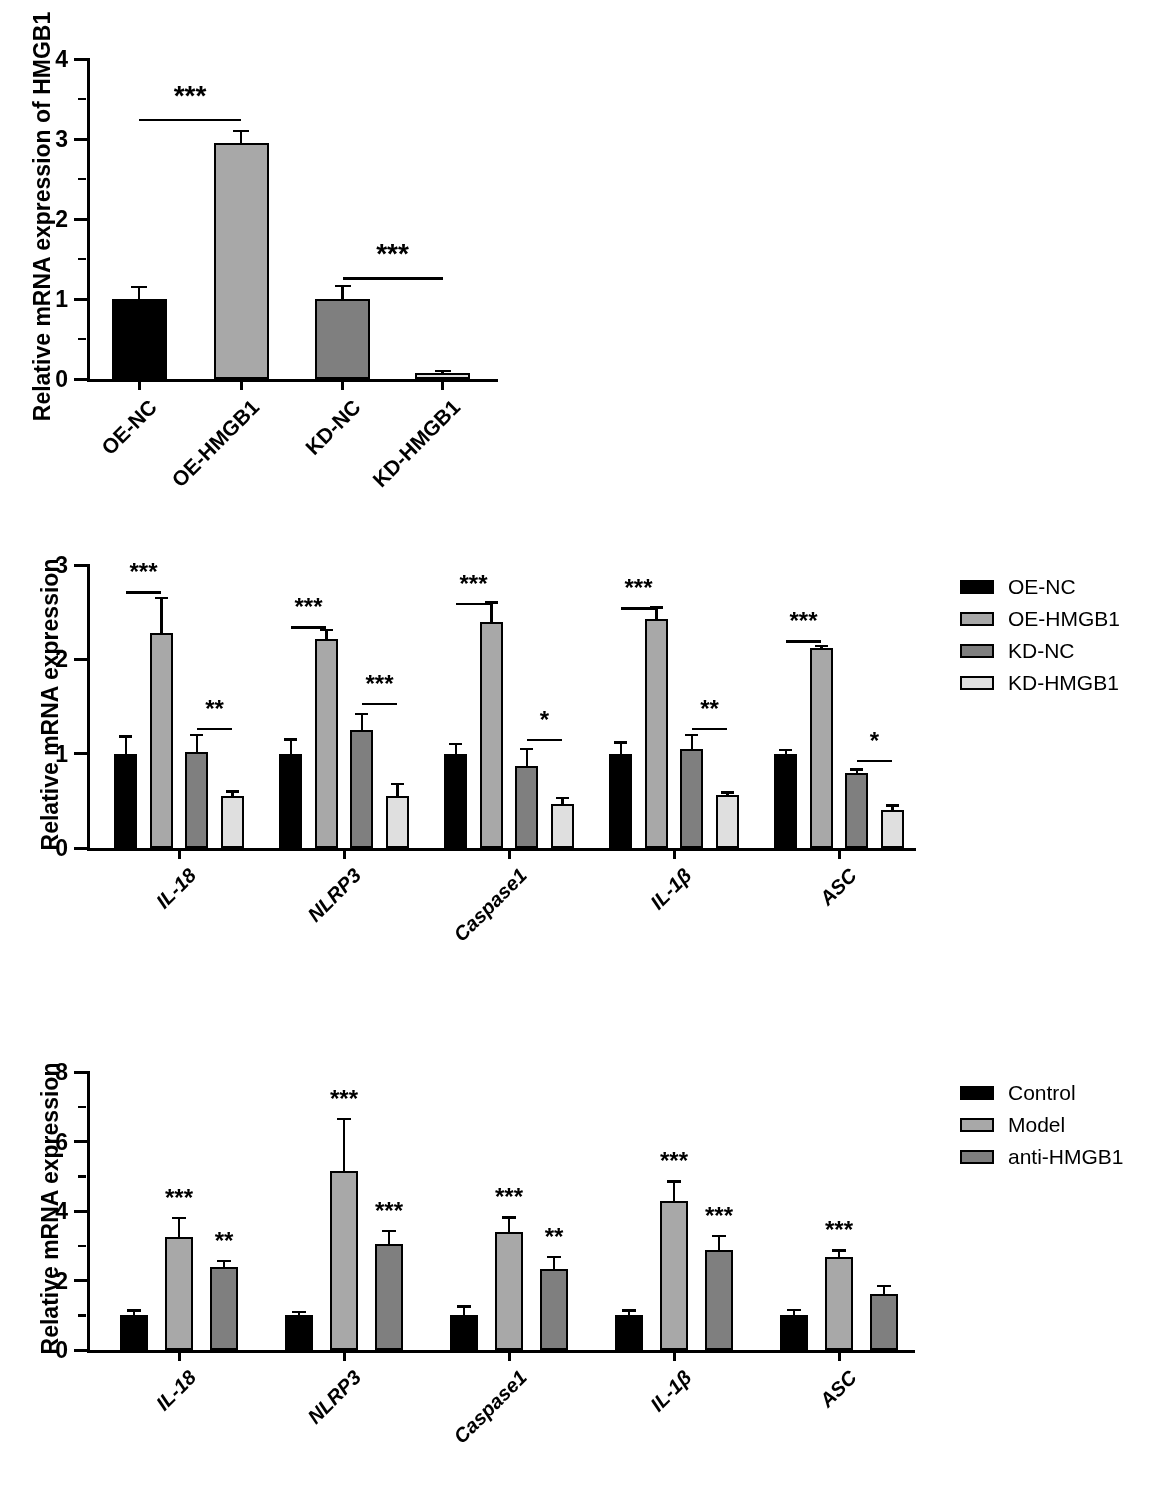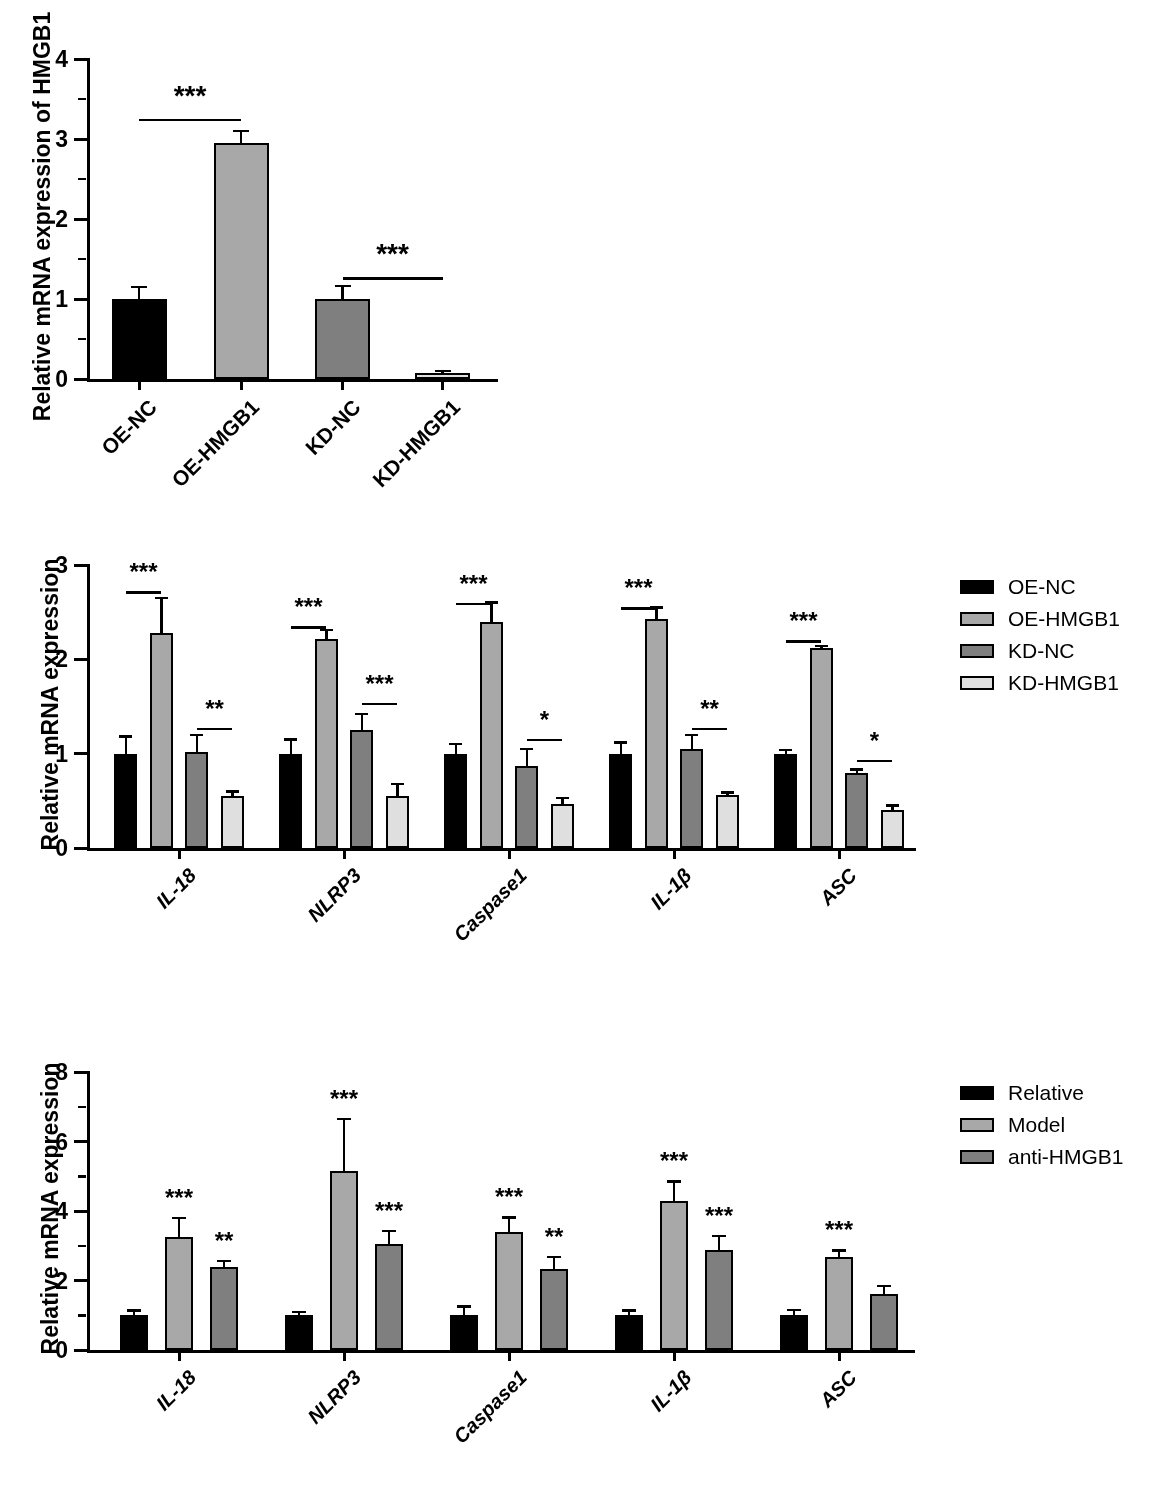--- a/index.html
+++ b/index.html
@@ -249,19 +249,19 @@
       <div class="stars" style="left: 134px; top: 1185.95px; width: 90px; font-size: 24px;">***</div>
       <div class="stars" style="left: 179px; top: 1229.04px; width: 90px; font-size: 24px;">**</div>
       <div class="stars" style="left: 299px; top: 1086.91px; width: 90px; font-size: 24px;">***</div>
       <div class="stars" style="left: 344px; top: 1198.81px; width: 90px; font-size: 24px;">***</div>
       <div class="stars" style="left: 464px; top: 1185.26px; width: 90px; font-size: 24px;">***</div>
       <div class="stars" style="left: 509px; top: 1225.22px; width: 90px; font-size: 24px;">**</div>
       <div class="stars" style="left: 629px; top: 1149.46px; width: 90px; font-size: 24px;">***</div>
       <div class="stars" style="left: 674px; top: 1204.02px; width: 90px; font-size: 24px;">***</div>
       <div class="stars" style="left: 794px; top: 1218.27px; width: 90px; font-size: 24px;">***</div>
       <div class="abs" style="left: 960px; top: 1086px; width: 34px; height: 14px; background: rgb(0, 0, 0); border: 2px solid rgb(0, 0, 0); box-sizing: border-box;"></div>
-      <div class="legend-label" style="left: 1008px; top: 1081px;">Relative</div>
+      <div class="legend-label" style="left: 1008px; top: 1081px;">Control</div>
       <div class="abs" style="left: 960px; top: 1118px; width: 34px; height: 14px; background: rgb(168, 168, 168); border: 2px solid rgb(0, 0, 0); box-sizing: border-box;"></div>
       <div class="legend-label" style="left: 1008px; top: 1113px;">Model</div>
       <div class="abs" style="left: 960px; top: 1150px; width: 34px; height: 14px; background: rgb(127, 127, 127); border: 2px solid rgb(0, 0, 0); box-sizing: border-box;"></div>
       <div class="legend-label" style="left: 1008px; top: 1145px;">anti-HMGB1</div>
     </div>
 </div>
 
 </body></html>

